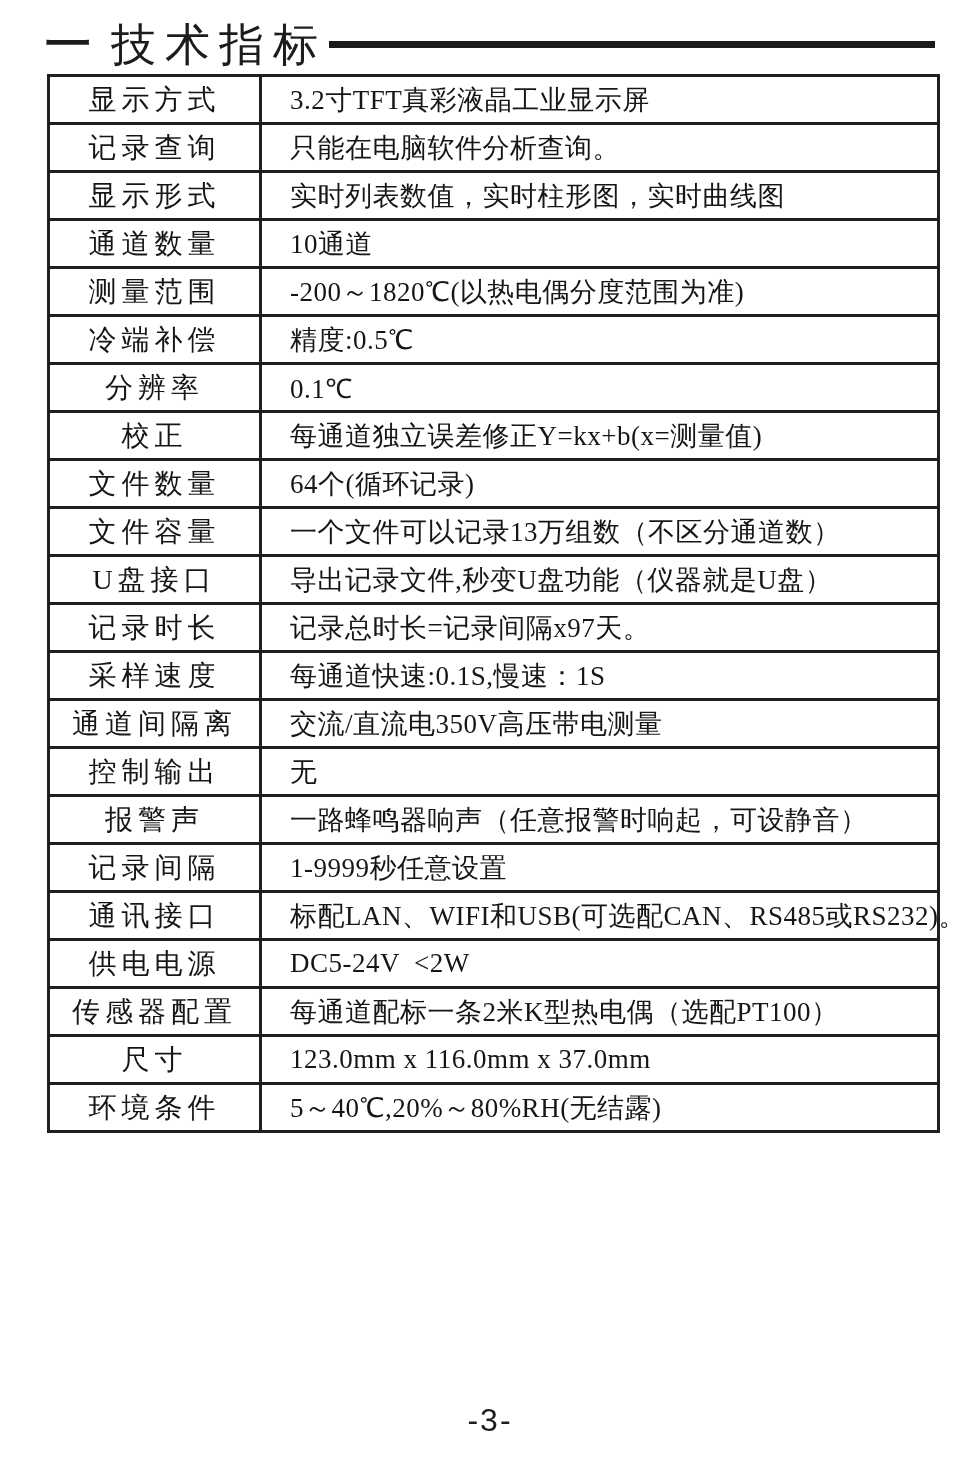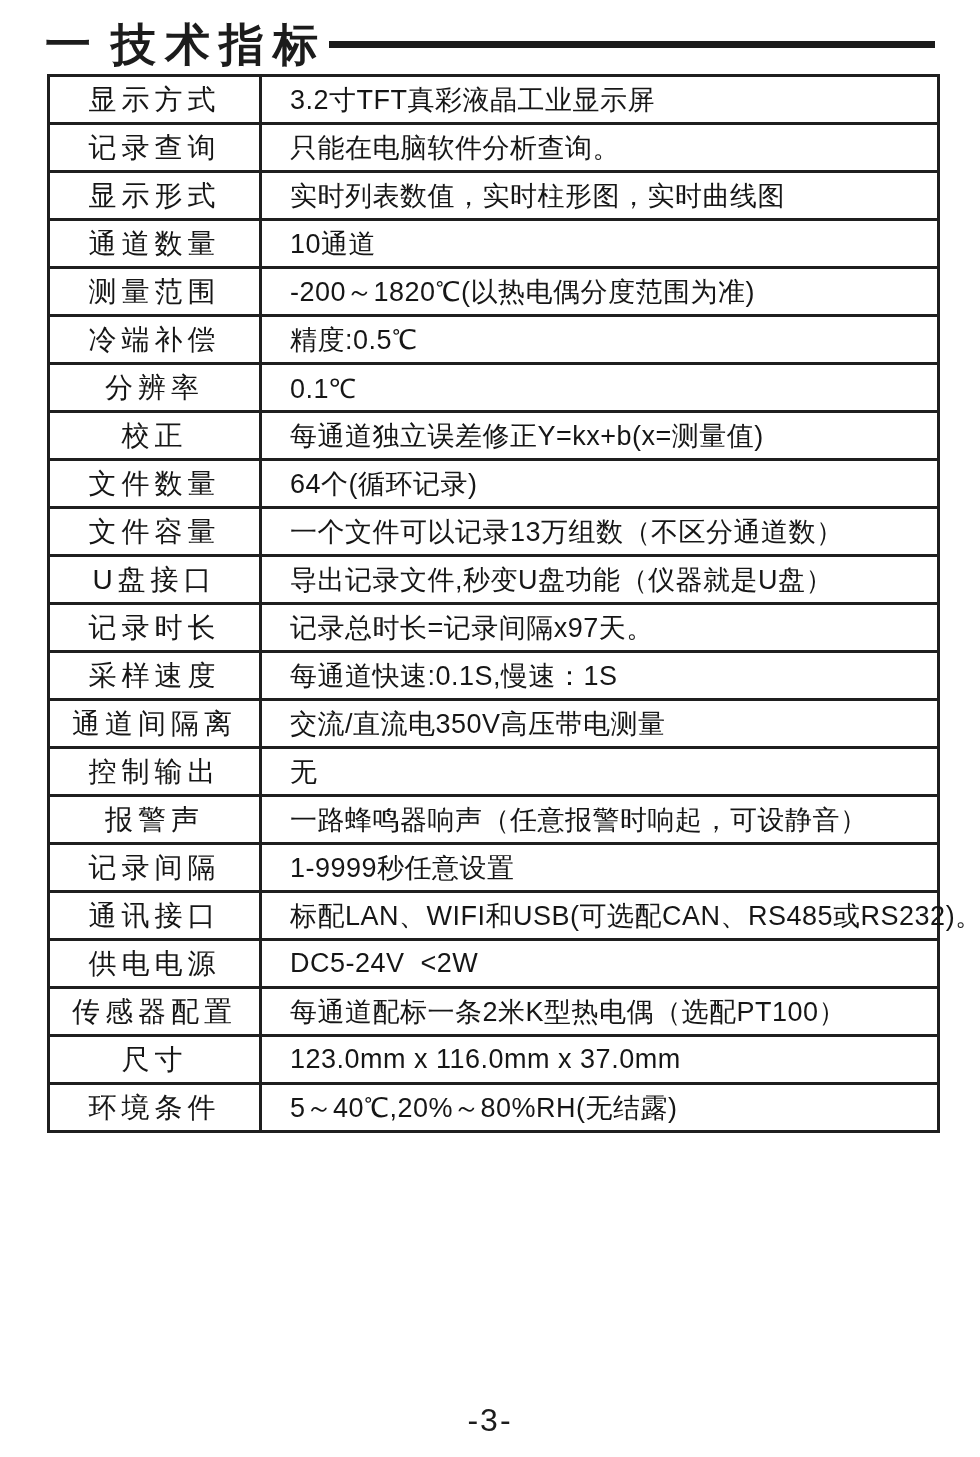--- a/index.html
+++ b/index.html
@@ -21,40 +21,41 @@
   }
   .section-dash {
     font-size: 46px;
     font-weight: 700;
     line-height: 1;
     letter-spacing: 0;
     flex: 0 0 auto;
   }
   .page-title {
     font-size: 45px;
-    font-weight: 700;
+    font-weight: 400;
     line-height: 1;
     letter-spacing: 9px;
     margin-left: 20px;
     flex: 0 0 auto;
     white-space: nowrap;
   }
   .title-rule {
     flex: 1 1 auto;
     height: 7px;
     background: #1b1b1b;
     margin-left: 2px;
     margin-right: 0;
   }
   
   .spec-table {
     border-collapse: collapse;
     table-layout: fixed;
     width: 893px;
     margin: 10px 0 0 47px;
+    font-family: Liberation Serif, serif;
   }
   .spec-table td {
     border: 3px solid #1f1f1f;
     height: 48px;
     vertical-align: middle;
   }
   td.label-cell {
     width: 212px;
     text-align: center;
     font-size: 28px;

